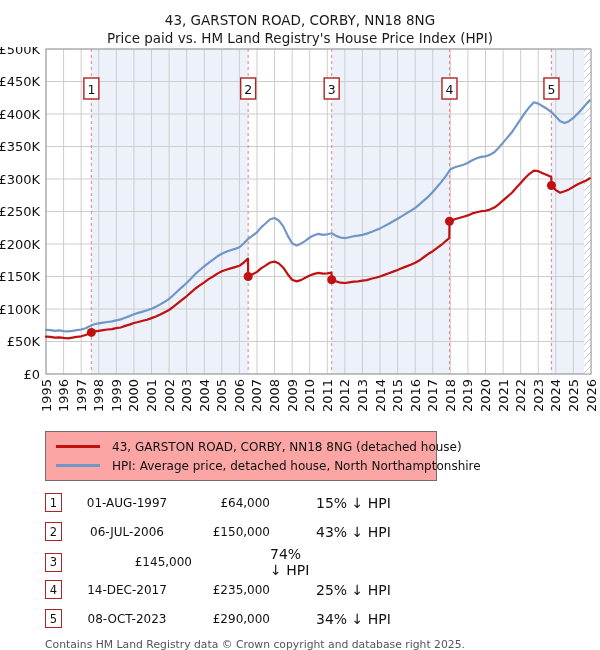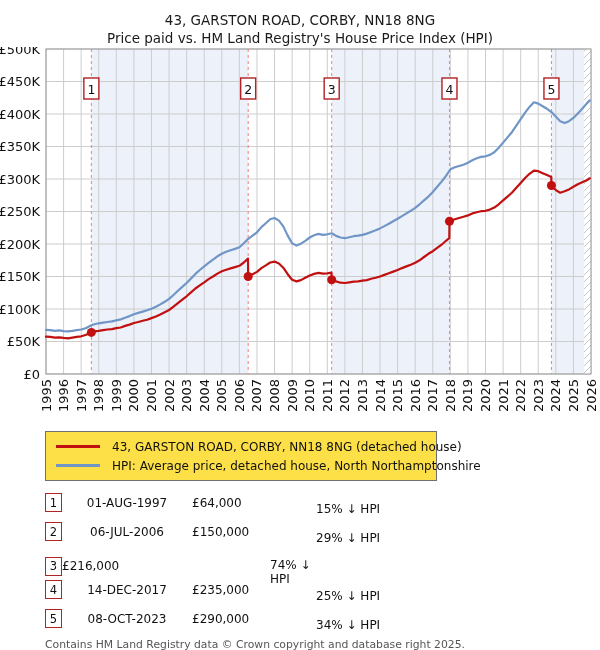--- a/index.html
+++ b/index.html
@@ -1,29 +1,29 @@
 <!DOCTYPE html>
 <html><head>
 <meta charset="utf-8">
 <style>
   html,body{margin:0;padding:0;background:#fff;}
   body{width:600px;height:650px;overflow:hidden;font-family:"DejaVu Sans",sans-serif;color:#1a1a1a;}
   #titles{padding-top:11px;text-align:center;}
   #titles .t1,#titles .t2{font-size:13.5px;line-height:18px;color:#1a1a1a;}
   #chart-wrap{width:600px;height:382px;}
-  #legend{box-sizing:border-box;margin:2px 0 0 45px;width:392px;border:1px solid #707070;background:#fde047;padding:5px 8px 5px 10px;}
+  #legend{box-sizing:border-box;margin:2px 0 0 45px;width:392px;border:1px solid #707070;background:#fca5a5;padding:5px 8px 5px 10px;}
   .leg-row{display:flex;align-items:center;height:19px;}
   .leg-swatch{display:inline-block;width:44px;height:3px;margin-right:12px;flex:0 0 44px;}
   .leg-label{font-size:12px;color:#111;white-space:nowrap;}
   #sales{margin:7px 0 0 45px;}
   .trow{display:grid;grid-template-columns:17px 130px 78px 46px auto;align-items:center;height:29px;}
   .nbox{box-sizing:border-box;width:17px;height:19px;border:1px solid #b22222;color:#111;font-size:11.5px;display:flex;align-items:center;justify-content:center;background:#fff;}
   .tdate{font-size:12px;text-align:center;color:#111;}
-  .tprice{font-size:12px;text-align:left;color:#111;}
-  .tpct{font-size:12px;text-align:left;color:#111;margin-top:12px;}
+  .tprice{font-size:12px;text-align:right;color:#111;}
+  .tpct{font-size:14px;text-align:left;color:#111;}
   #footer{margin:6px 0 0 45px;font-size:10.8px;line-height:12px;color:#555;}
 </style>
 </head>
 <body>
 
 <div id="titles">
   <div class="t1">43, GARSTON ROAD, CORBY, NN18 8NG</div>
   <div class="t2">Price paid vs. HM Land Registry's House Price Index (HPI)</div>
 </div>
 
@@ -182,25 +182,25 @@
       <span class="tdate">01-AUG-1997</span>
       <span class="tprice">£64,000</span>
       <span class=""></span>
       <span class="tpct">15% ↓ HPI</span>
     </div>
     <div class="trow">
       <span class="nbox">2</span>
       <span class="tdate">06-JUL-2006</span>
       <span class="tprice">£150,000</span>
       <span class=""></span>
-      <span class="tpct">29% ↓ HPI</span>
+      <span class="tpct">43% ↓ HPI</span>
     </div>
     <div class="trow">
       <span class="nbox">3</span>
-      <span class="tprice">£216,000</span>
+      <span class="tprice">£145,000</span>
       <span class=""></span>
       <span class="tpct">74% ↓ HPI</span>
     </div>
     <div class="trow">
       <span class="nbox">4</span>
       <span class="tdate">14-DEC-2017</span>
       <span class="tprice">£235,000</span>
       <span class=""></span>
       <span class="tpct">25% ↓ HPI</span>
     </div>

